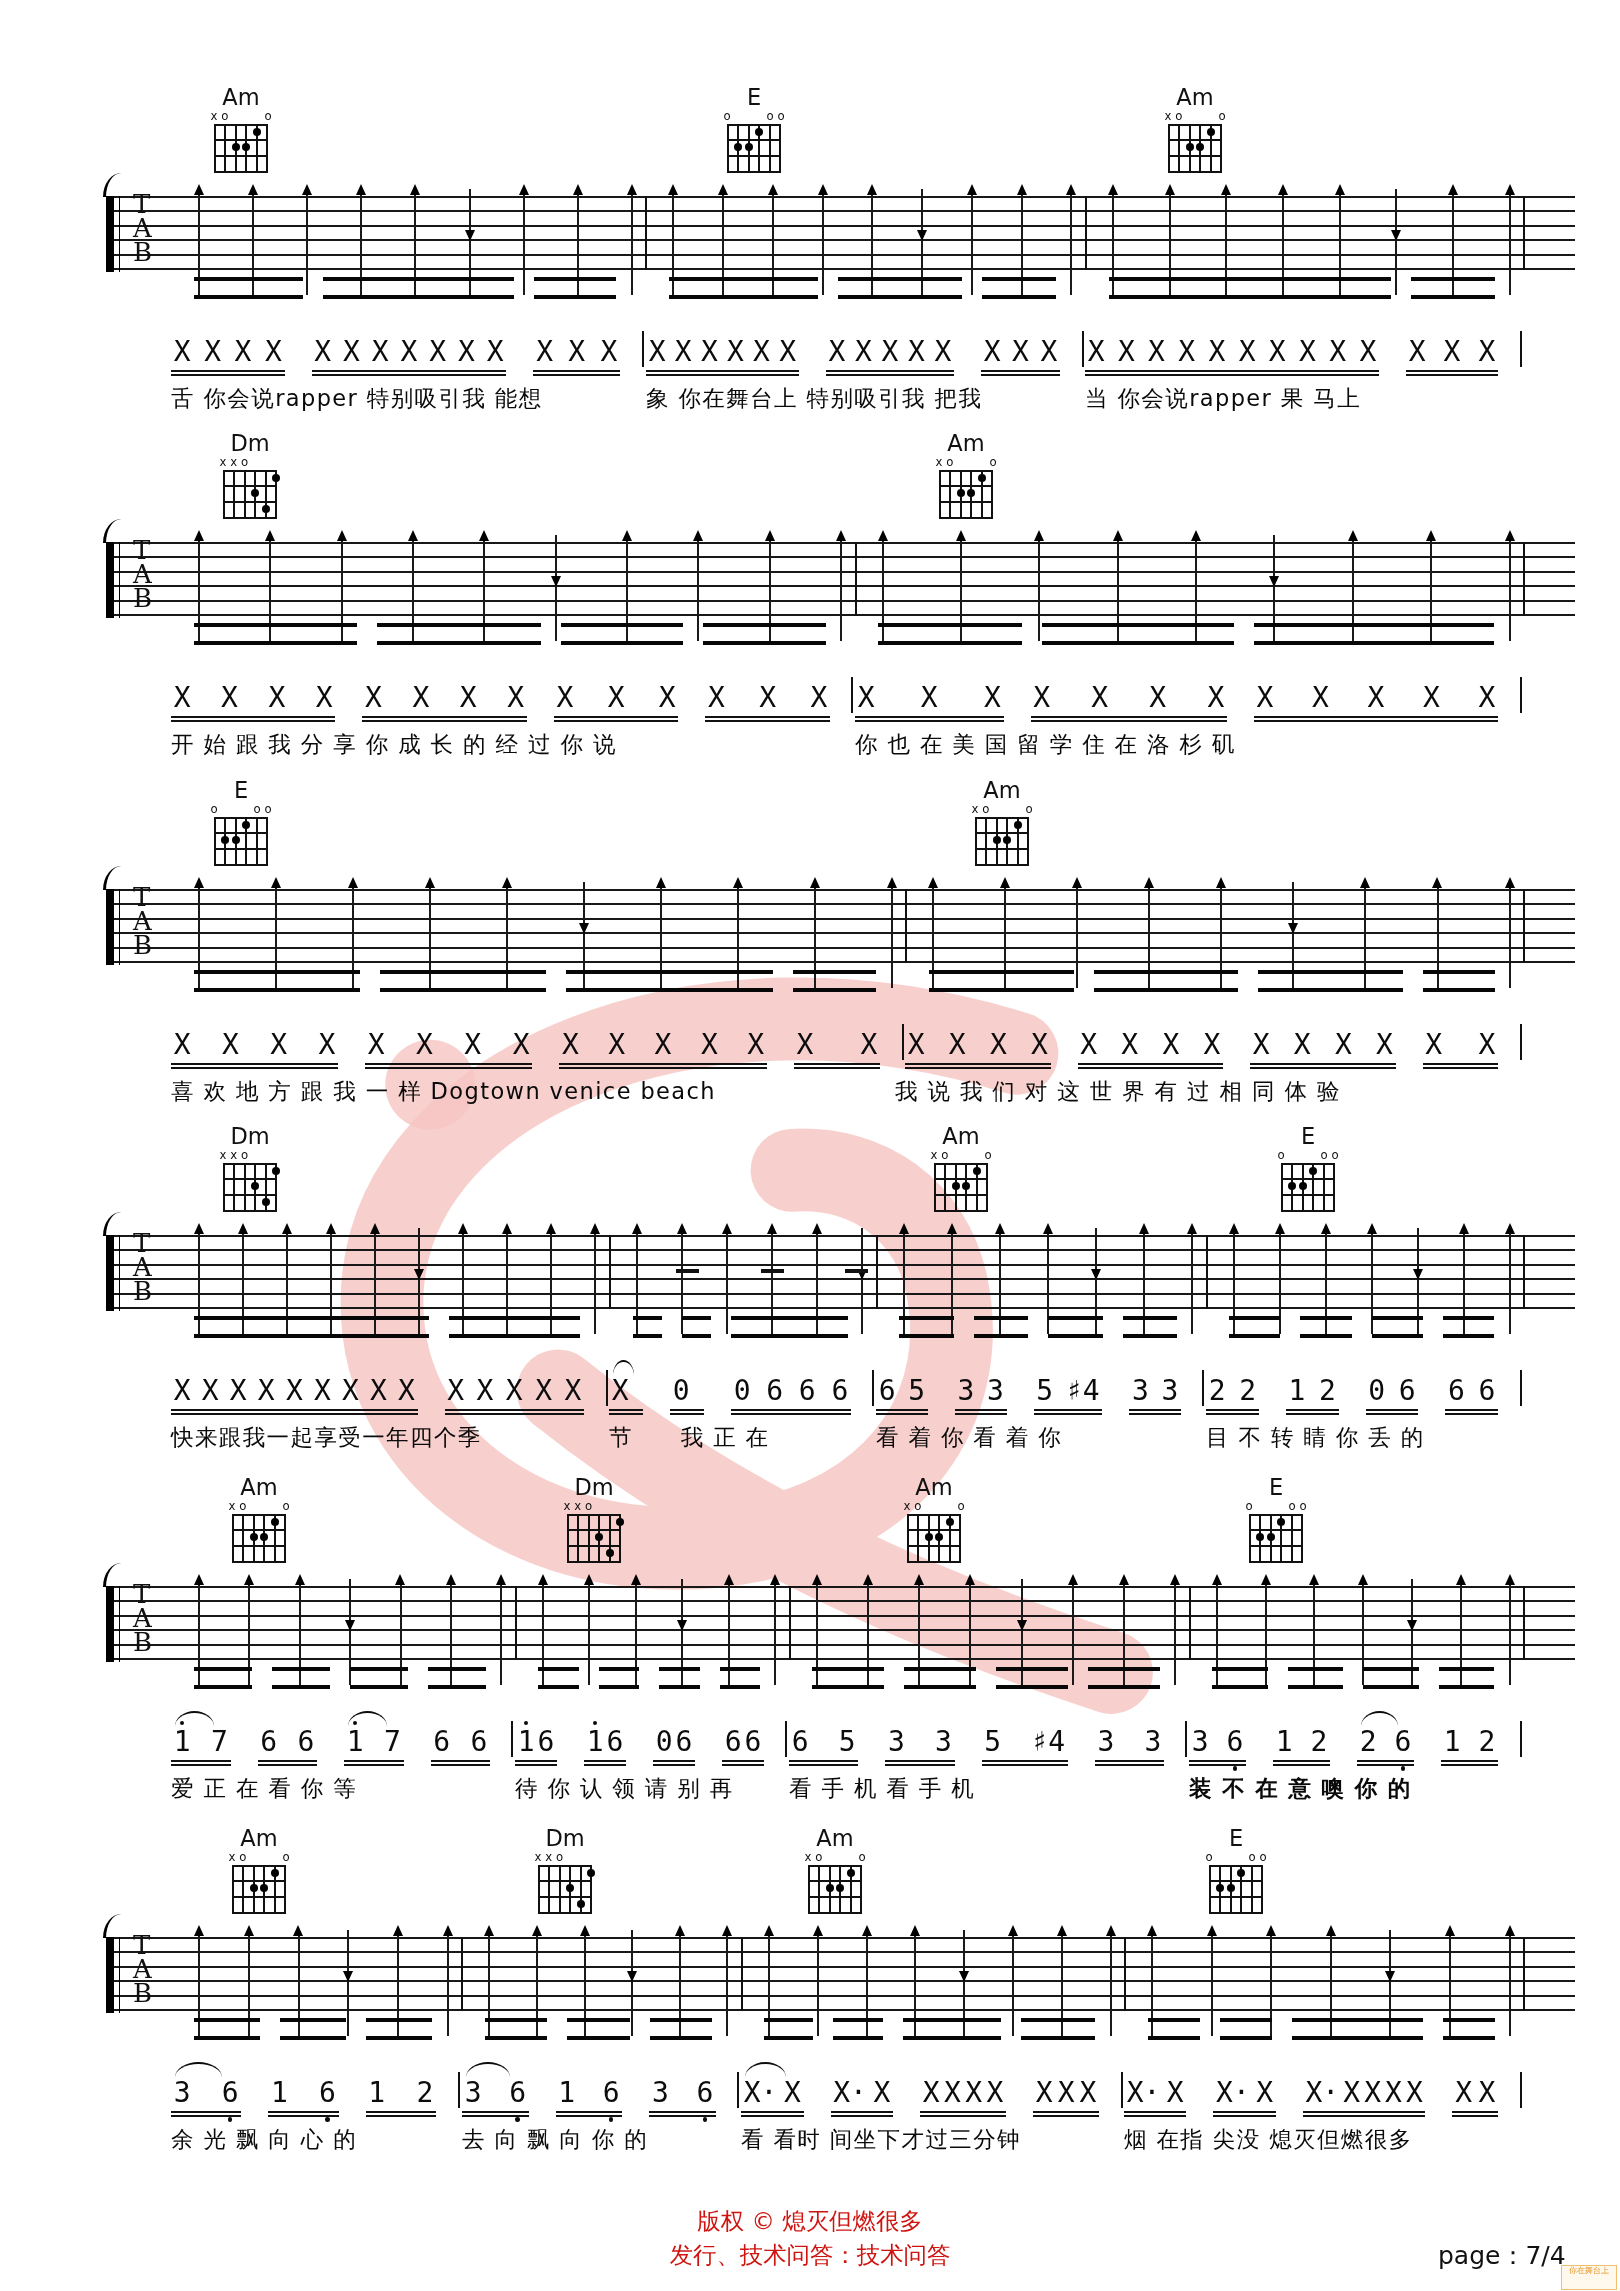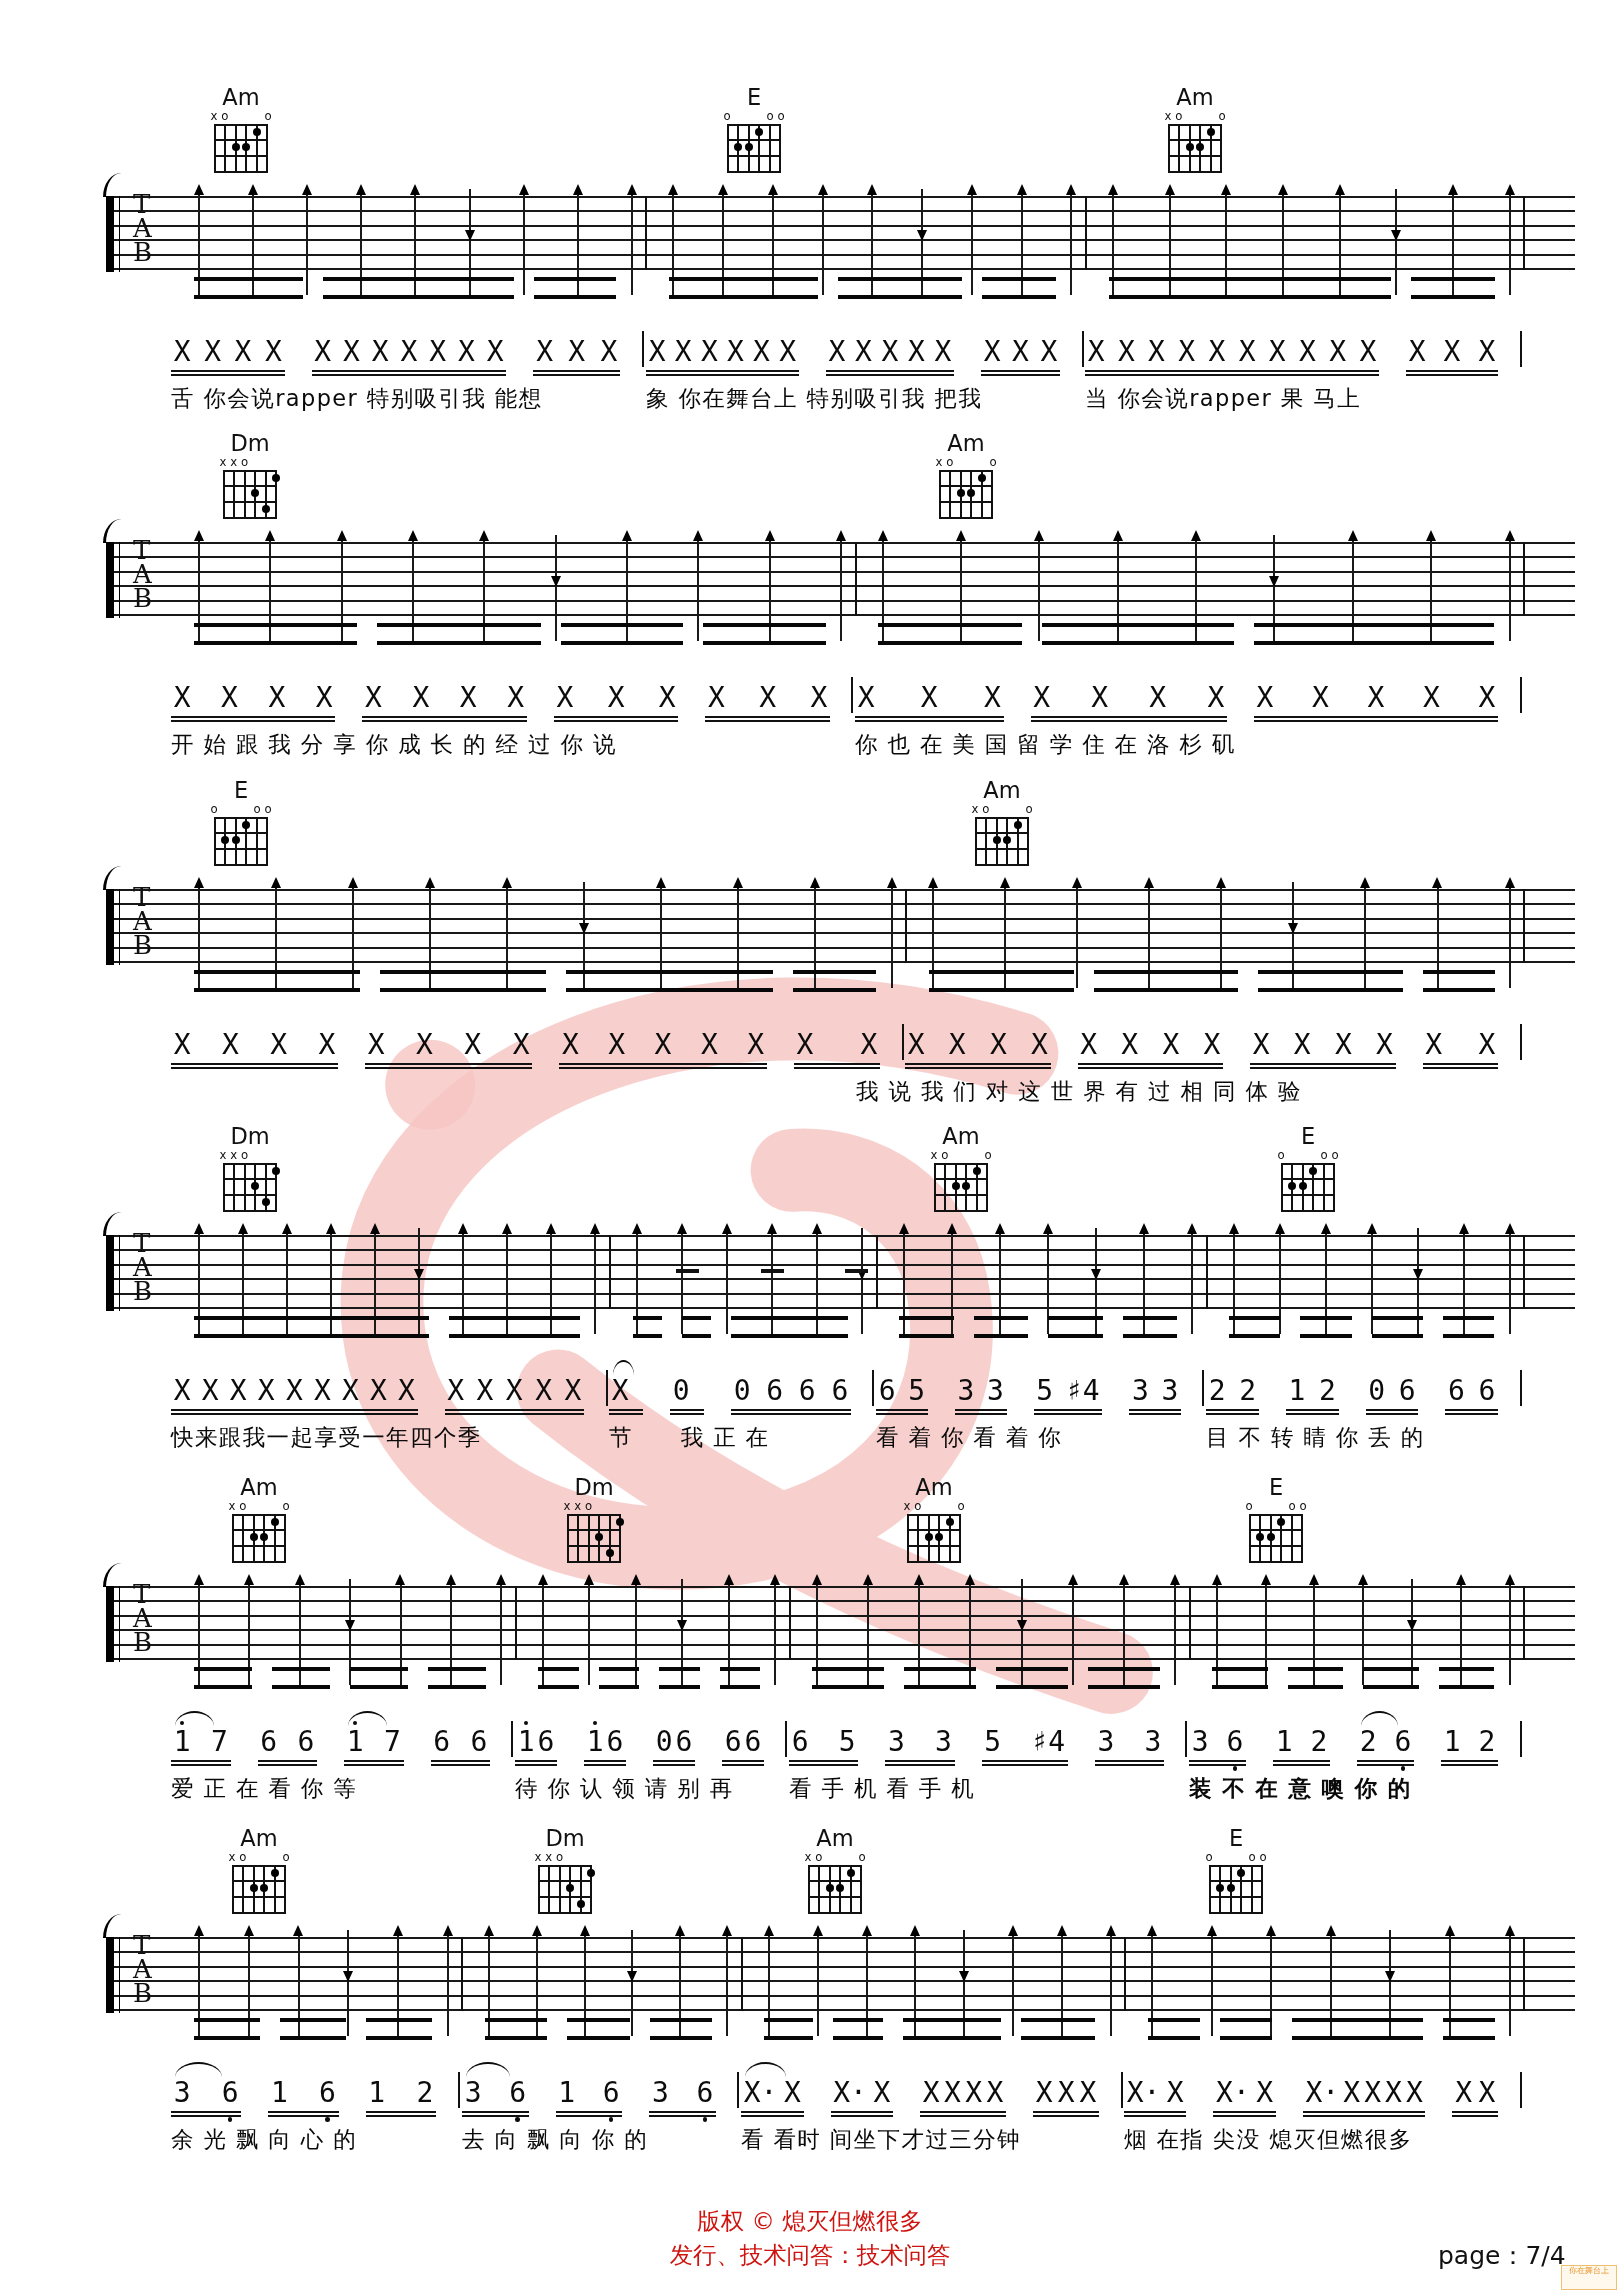--- a/index.html
+++ b/index.html
@@ -583,20 +583,21 @@
           <span class="tk">X</span>
           <span class="tk">X</span>
           <span class="tk">X</span>
         </div>
         <div class="grp" style="flex-grow: 2;">
           <span class="tk">X</span>
           <span class="tk">X</span>
         </div>
       </div>
       <div class="rbar" style="left: 902px;"></div>
+      <div class="lyr" style="left: 171px;">喜 欢 地 方 跟 我 一 样  Dogtown venice beach</div>
       <div class="beamrow" style="left: 929px; width: 566px;">
         <div class="beam" style="flex-grow: 4;"></div>
         <div class="beam" style="flex-grow: 4;"></div>
         <div class="beam" style="flex-grow: 4;"></div>
         <div class="beam" style="flex-grow: 2;"></div>
       </div>
       <div class="rmeas" style="left: 905px; width: 593px;">
         <div class="grp" style="flex-grow: 4;">
           <span class="tk">X</span>
           <span class="tk">X</span>
@@ -614,21 +615,21 @@
           <span class="tk">X</span>
           <span class="tk">X</span>
           <span class="tk">X</span>
         </div>
         <div class="grp" style="flex-grow: 2;">
           <span class="tk">X</span>
           <span class="tk">X</span>
         </div>
       </div>
       <div class="rbar" style="left: 1520px;"></div>
-      <div class="lyr" style="left: 856px; text-align: right;">我 说 我 们 对 这 世 界 有 过 相 同 体  验</div>
+      <div class="lyr" style="left: 895px; text-align: right;">我 说 我 们 对 这 世 界 有 过 相 同 体  验</div>
     </div>
     <div class="sys" style="top: 1125px;">
       <div class="chord" style="left: 216px;">
         <div class="cname">Dm</div>
         <div class="mrow">
           <span class="mk" style="left: 0px;">x</span>
           <span class="mk" style="left: 10.8px;">x</span>
           <span class="mk" style="left: 21.6px;">o</span>
         </div>
         <div class="cgrid">

